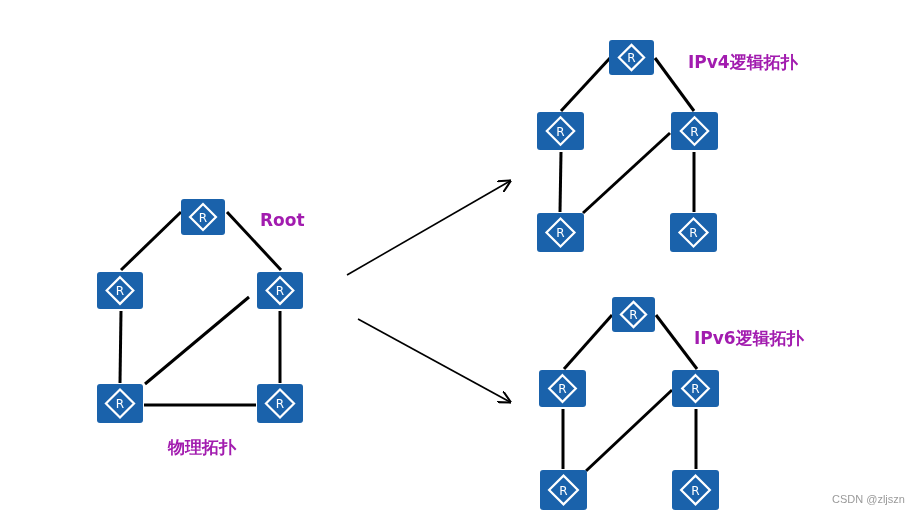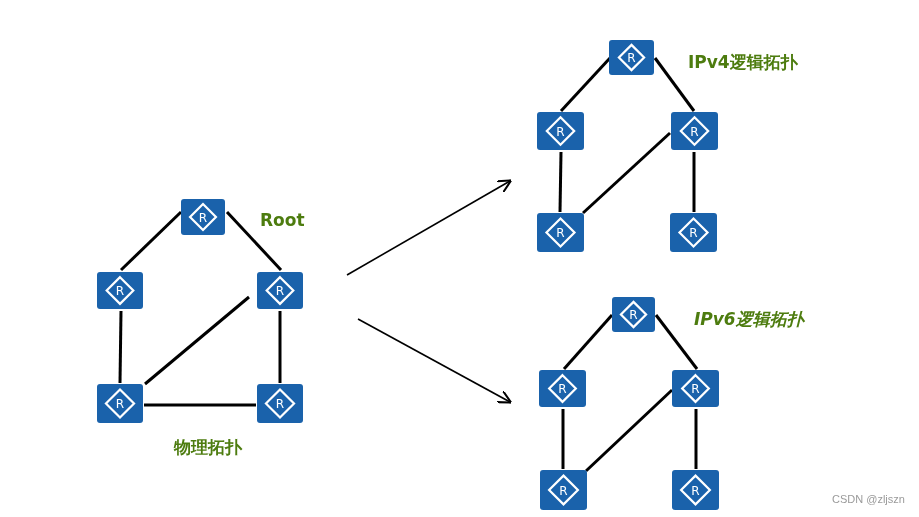--- a/index.html
+++ b/index.html
@@ -1,19 +1,19 @@
 <!DOCTYPE html>
 <html><head>
   <meta charset="utf-8">
   <style>
     html, body { margin: 0; padding: 0; background: #ffffff; }
     body { width: 919px; height: 517px; position: relative; overflow: hidden;
            font-family: "DejaVu Sans", "Liberation Sans", sans-serif; }
     #canvas { position: absolute; left: 0; top: 0; }
-    .lbl { position: absolute; font-weight: bold; color: #4d7c0f; font-size: 17px; white-space: nowrap;
+    .lbl { position: absolute; font-weight: bold; color: #a21caf; font-size: 17px; white-space: nowrap;
            font-family: "DejaVu Sans", "Liberation Sans", sans-serif; }
     .wm { position: absolute; color: #9a9a9a; font-size: 11px; white-space: nowrap;
           font-family: "Liberation Sans", "DejaVu Sans", sans-serif; }
   </style>
 </head>
 <body>
 
 <svg id="canvas" width="919" height="517" viewBox="0 0 919 517">
   <defs>
     <marker id="arrowhead" viewBox="0 0 10 10" refX="9" refY="5" markerWidth="8" markerHeight="8" orient="auto-start-reverse">
@@ -115,16 +115,16 @@
       </g>
       <g>
         <rect x="672" y="470" width="47" height="40" rx="3" fill="#1a62ab"></rect>
         <path d="M695.5,475.6 L709.9,490 L695.5,504.4 L681.1,490 Z" fill="none" stroke="#fff" stroke-width="2.2"></path>
         <text x="695.5" y="494.5" text-anchor="middle" font-family="&quot;DejaVu Sans&quot;, sans-serif" font-size="12" fill="#fff">R</text>
       </g>
     </g>
 </svg>
 
 <div class="lbl" style="left:260px; top:210px;">Root</div>
-<div class="lbl" style="left:174px; top:436px;">物理拓扑</div>
+<div class="lbl" style="left:168px; top:436px;">物理拓扑</div>
 <div class="lbl" style="left:688px; top:51px;">IPv4逻辑拓扑</div>
-<div class="lbl" style="left:694px; top:308px;font-style:italic;">IPv6逻辑拓扑</div>
+<div class="lbl" style="left:694px; top:327px;">IPv6逻辑拓扑</div>
 <div class="wm" style="left:832px; top:493px;">CSDN @zljszn</div>
 
 </body></html>

